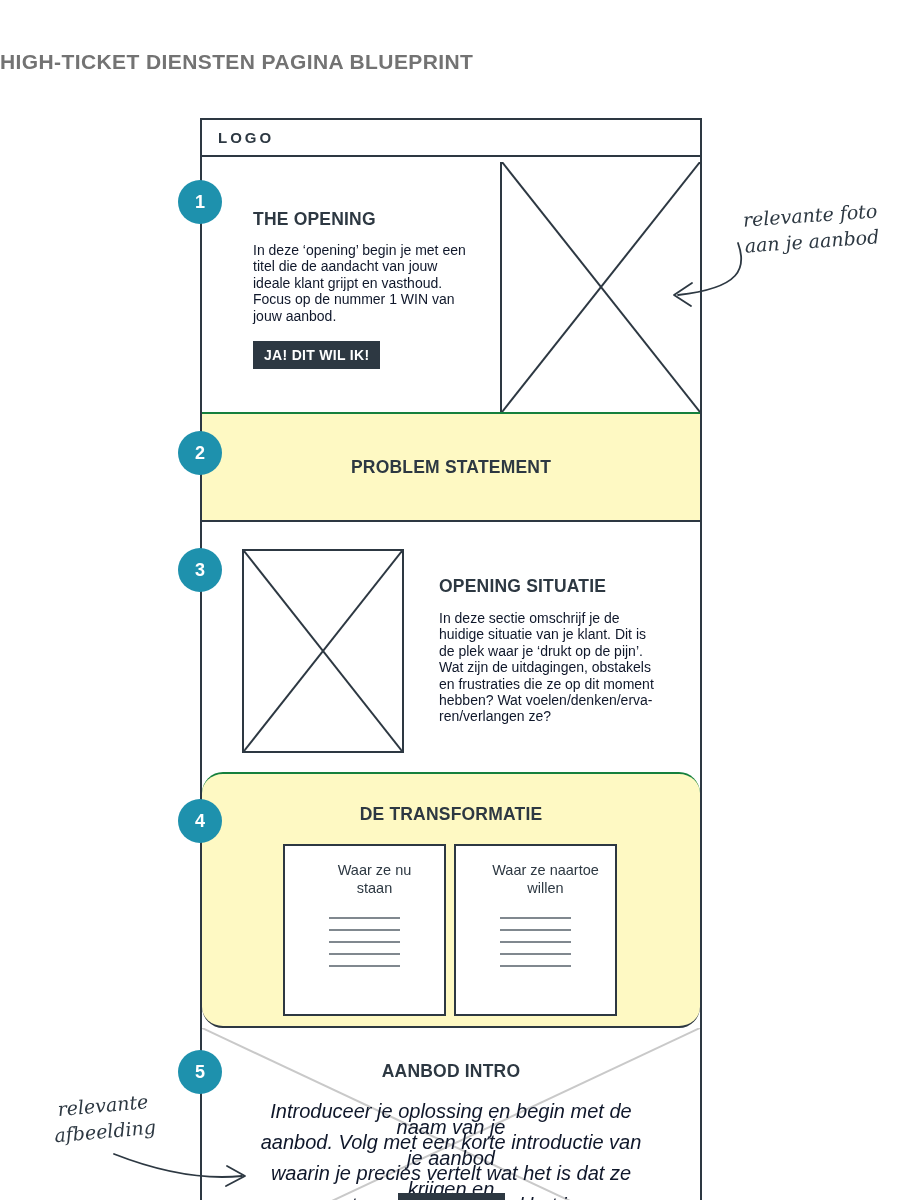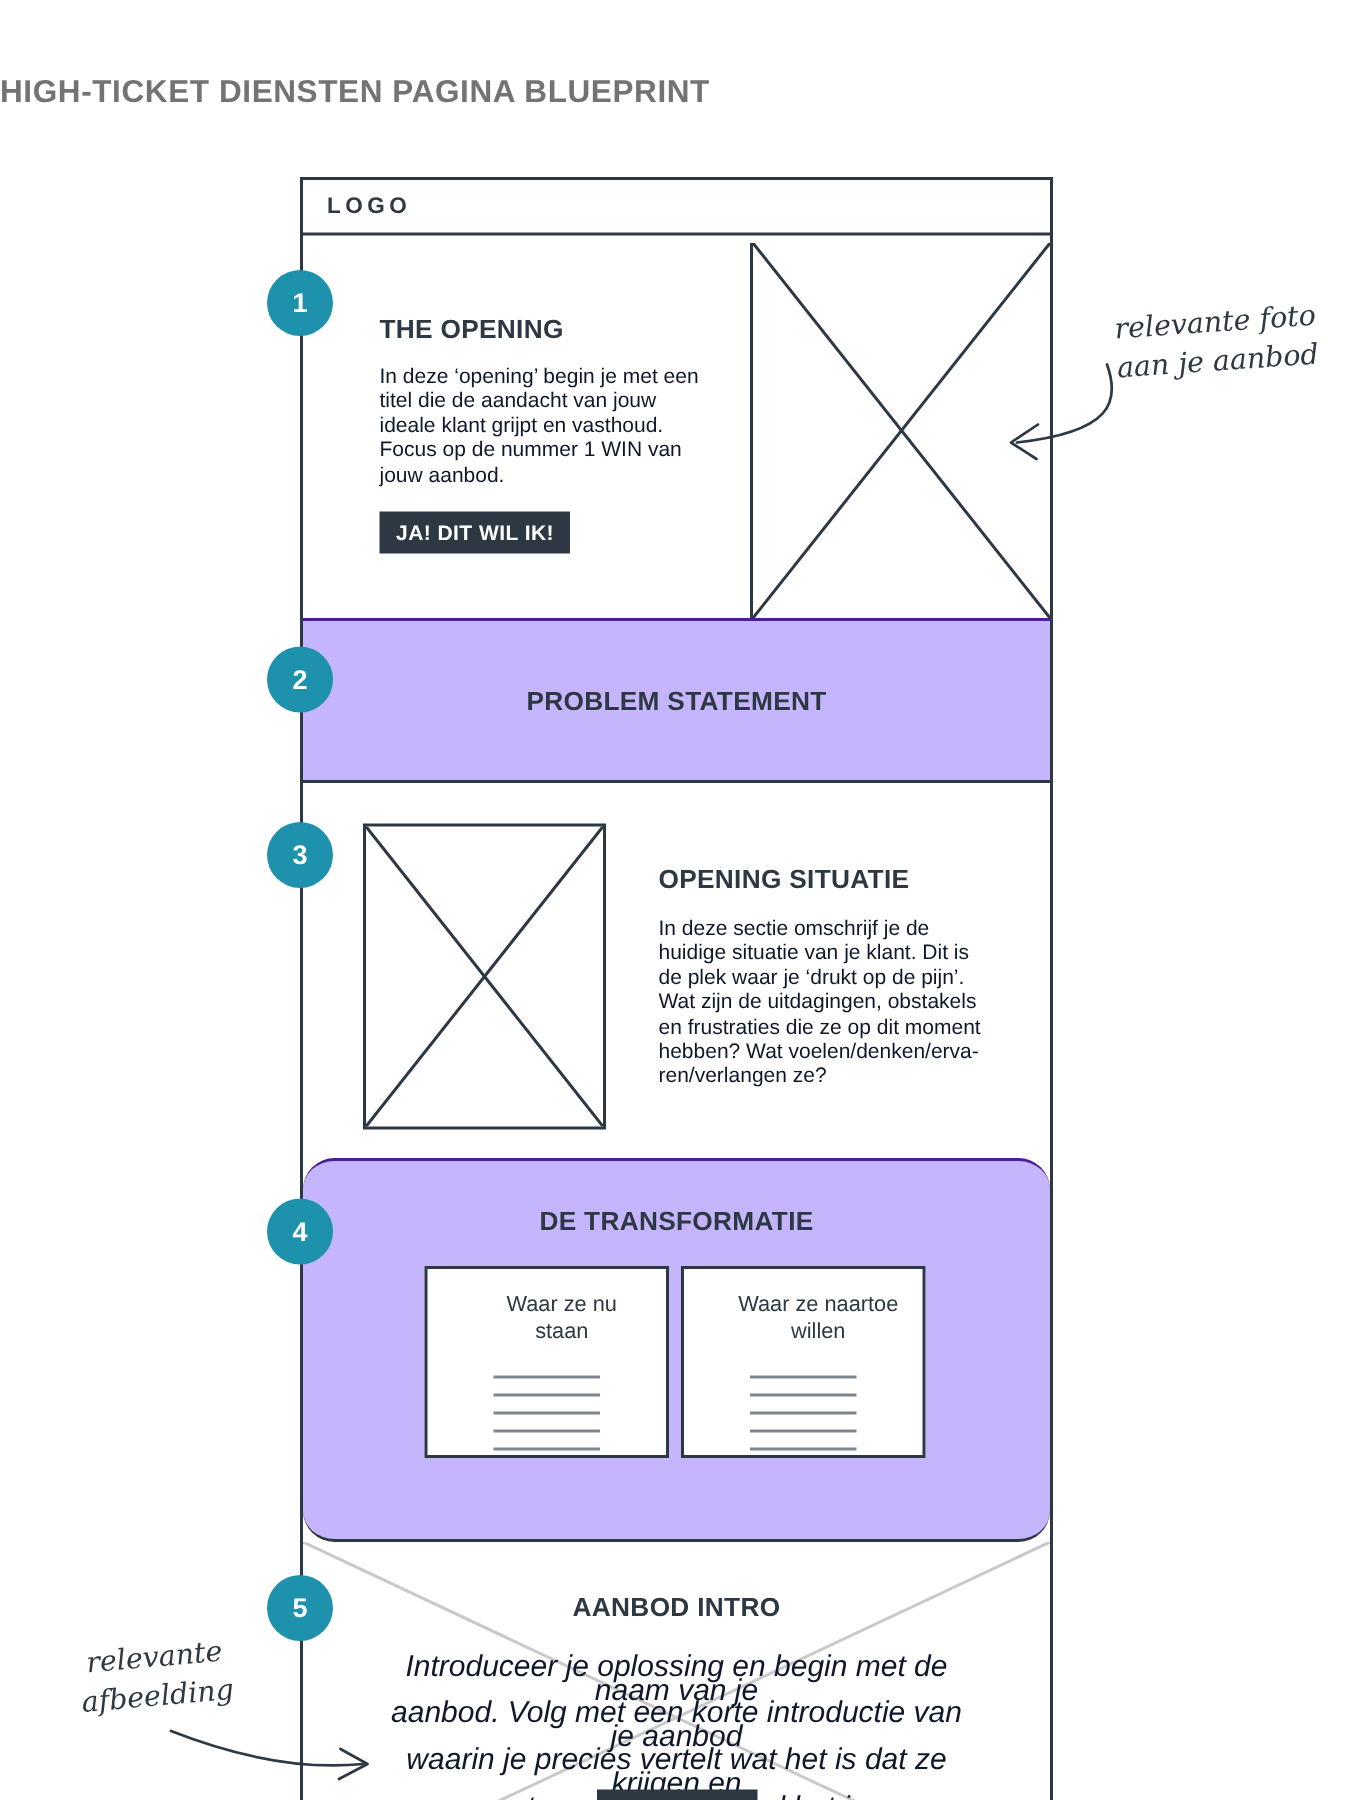--- a/index.html
+++ b/index.html
@@ -36,21 +36,21 @@
   .logo-bar {
     position: absolute;
     top: 0; left: 0;
     width: 100%; height: 37px;
     border-bottom: 2px solid #2d3842;
     display: flex; align-items: center;
     padding-left: 16px;
   }
   .logo-text { font-size: 15px; font-weight: bold; letter-spacing: 3px; }
   .sec { position: absolute; left: 0; width: 100%; }
-  .sec-tint { background: #c4b5fd; border-top: 2px solid #4c1d95; border-bottom: 2px solid #2d3842; }
+  .sec-tint { background: #fef9c3; border-top: 2px solid #15803d; border-bottom: 2px solid #2d3842; }
   .sec1 { top: 42px; height: 250px; }
   .sec2 { top: 292px; height: 110px; display: flex; align-items: center; justify-content: center; }
   .sec3 { top: 402px; height: 250px; }
   .sec4 { top: 652px; height: 256px; border-radius: 21px; }
   .sec5 { top: 908px; height: 234px; }
   .h-sec { font-size: 17.5px; font-weight: bold; letter-spacing: 0.2px; color: #2d3842; }
   .body-text { font-size: 14px; line-height: 16.4px; white-space: pre-line; color: #0f172a; }
   .sec1-heading { position: absolute; left: 51px; top: 47px; }
   .sec1-body { position: absolute; left: 51px; top: 80px; width: 240px; }
   .cta-btn {
@@ -61,21 +61,21 @@
     font-family: "Liberation Sans", sans-serif;
   }
   .ph-box { border: 2px solid #2d3842; background: #ffffff; position: absolute; }
   .ph-hero { left: 298px; top: 0; width: 200px; height: 250px; border-top: none; border-right: none; border-bottom: none; }
   .ph-sec3 { left: 40px; top: 27px; width: 162px; height: 204px; }
   .ph-x { width: 100%; height: 100%; display: block; }
   .sec3-heading { position: absolute; left: 237px; top: 54px; }
   .sec3-body { position: absolute; left: 237px; top: 88px; width: 262px; }
   .sec4-heading { position: absolute; top: 30px; left: 0; width: 100%; text-align: center; }
   .card {
-    position: absolute; top: 70px; width: 163px; height: 128px;
+    position: absolute; top: 70px; width: 163px; height: 172px;
     background: #ffffff; border: 2px solid #2d3842; padding-left: 20px;
   }
   .card1 { left: 81px; }
   .card2 { left: 252px; }
   .card-label { margin-top: 15px; text-align: center; font-size: 14.5px; line-height: 18px; color: #2d3842; padding: 0 14px; }
   .card-lines { position: absolute; top: 71px; left: 0; width: 100%; }
   .ph-line { width: 71px; height: 2px; background: #80888f; margin: 0 auto 10px auto; }
   .sec5-heading { position: absolute; top: 33px; left: 0; width: 100%; text-align: center; }
   .sec5-body { position: absolute; top: 76px; left: 50%; transform: translateX(-50%); width: 400px; text-align: center; font-size: 20px; line-height: 15.6px; font-style: italic; }
   .sec5-x { position: absolute; inset: 0; }

